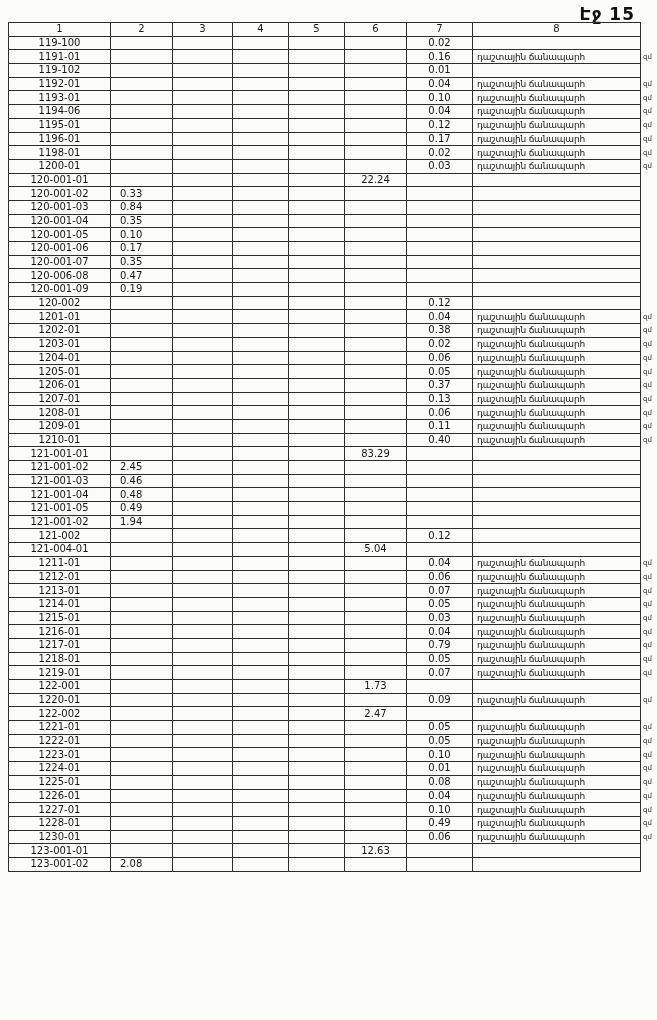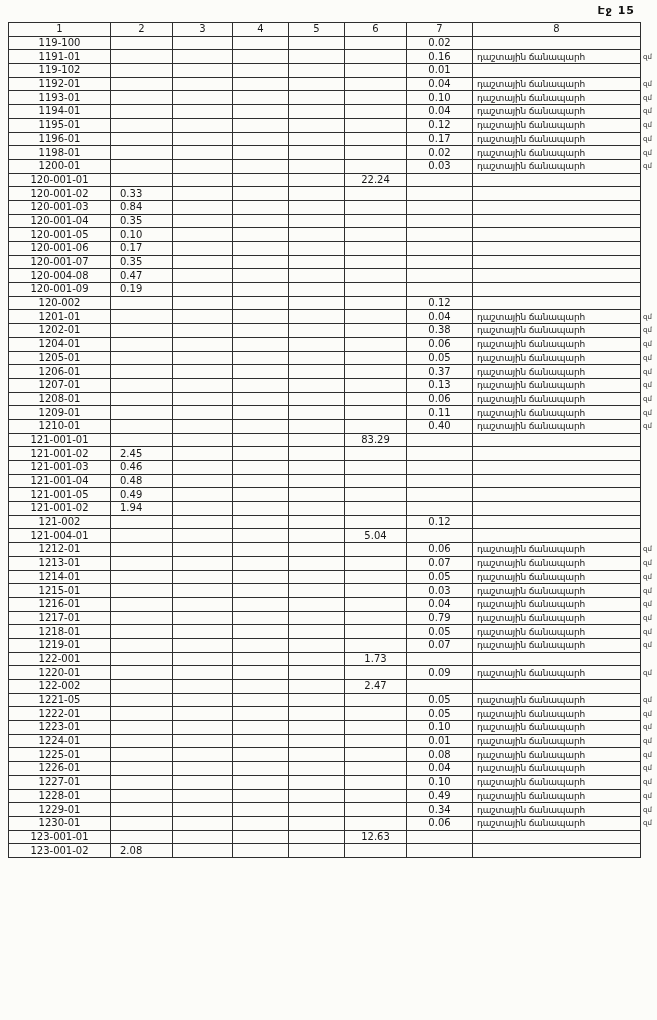--- a/index.html
+++ b/index.html
@@ -11,21 +11,21 @@
   }
   .page {
     position:relative;
     width:657px; height:1020px;
     background:#fcfcf9;
     overflow:hidden;
   }
   .page-label {
     position:absolute;
     top:4px; right:22px;
-    font-size:11px;
+    font-size:17px;
     font-weight:bold;
     letter-spacing:1px;
     color:#111;
   }
   table.grid {
     position:absolute;
     top:22px; left:8px;
     width:648px;
     border-collapse:collapse;
     table-layout:fixed;
@@ -140,21 +140,21 @@
           <td class="c2"></td>
           <td class="c3"></td>
           <td class="c4"></td>
           <td class="c5"></td>
           <td class="c6"></td>
           <td class="c7">0.10</td>
           <td class="c8">դաշտային ճանապարհ</td>
           <td class="margin">զմ</td>
         </tr>
         <tr>
-          <td class="c1">1194-01</td>
+          <td class="c1">1194-06</td>
           <td class="c2"></td>
           <td class="c3"></td>
           <td class="c4"></td>
           <td class="c5"></td>
           <td class="c6"></td>
           <td class="c7">0.04</td>
           <td class="c8">դաշտային ճանապարհ</td>
           <td class="margin">զմ</td>
         </tr>
         <tr>
@@ -272,21 +272,21 @@
           <td class="c2">0.35</td>
           <td class="c3"></td>
           <td class="c4"></td>
           <td class="c5"></td>
           <td class="c6"></td>
           <td class="c7"></td>
           <td class="c8"></td>
           <td class="margin"></td>
         </tr>
         <tr>
-          <td class="c1">120-004-08</td>
+          <td class="c1">120-006-08</td>
           <td class="c2">0.47</td>
           <td class="c3"></td>
           <td class="c4"></td>
           <td class="c5"></td>
           <td class="c6"></td>
           <td class="c7"></td>
           <td class="c8"></td>
           <td class="margin"></td>
         </tr>
         <tr>
@@ -327,20 +327,31 @@
           <td class="c2"></td>
           <td class="c3"></td>
           <td class="c4"></td>
           <td class="c5"></td>
           <td class="c6"></td>
           <td class="c7">0.38</td>
           <td class="c8">դաշտային ճանապարհ</td>
           <td class="margin">զմ</td>
         </tr>
         <tr>
+          <td class="c1">1203-01</td>
+          <td class="c2"></td>
+          <td class="c3"></td>
+          <td class="c4"></td>
+          <td class="c5"></td>
+          <td class="c6"></td>
+          <td class="c7">0.02</td>
+          <td class="c8">դաշտային ճանապարհ</td>
+          <td class="margin">զմ</td>
+        </tr>
+        <tr>
           <td class="c1">1204-01</td>
           <td class="c2"></td>
           <td class="c3"></td>
           <td class="c4"></td>
           <td class="c5"></td>
           <td class="c6"></td>
           <td class="c7">0.06</td>
           <td class="c8">դաշտային ճանապարհ</td>
           <td class="margin">զմ</td>
         </tr>
@@ -492,20 +503,31 @@
           <td class="c2"></td>
           <td class="c3"></td>
           <td class="c4"></td>
           <td class="c5"></td>
           <td class="c6">5.04</td>
           <td class="c7"></td>
           <td class="c8"></td>
           <td class="margin"></td>
         </tr>
         <tr>
+          <td class="c1">1211-01</td>
+          <td class="c2"></td>
+          <td class="c3"></td>
+          <td class="c4"></td>
+          <td class="c5"></td>
+          <td class="c6"></td>
+          <td class="c7">0.04</td>
+          <td class="c8">դաշտային ճանապարհ</td>
+          <td class="margin">զմ</td>
+        </tr>
+        <tr>
           <td class="c1">1212-01</td>
           <td class="c2"></td>
           <td class="c3"></td>
           <td class="c4"></td>
           <td class="c5"></td>
           <td class="c6"></td>
           <td class="c7">0.06</td>
           <td class="c8">դաշտային ճանապարհ</td>
           <td class="margin">զմ</td>
         </tr>
@@ -613,21 +635,21 @@
           <td class="c2"></td>
           <td class="c3"></td>
           <td class="c4"></td>
           <td class="c5"></td>
           <td class="c6">2.47</td>
           <td class="c7"></td>
           <td class="c8"></td>
           <td class="margin"></td>
         </tr>
         <tr>
-          <td class="c1">1221-05</td>
+          <td class="c1">1221-01</td>
           <td class="c2"></td>
           <td class="c3"></td>
           <td class="c4"></td>
           <td class="c5"></td>
           <td class="c6"></td>
           <td class="c7">0.05</td>
           <td class="c8">դաշտային ճանապարհ</td>
           <td class="margin">զմ</td>
         </tr>
         <tr>
@@ -697,31 +719,20 @@
           <td class="margin">զմ</td>
         </tr>
         <tr>
           <td class="c1">1228-01</td>
           <td class="c2"></td>
           <td class="c3"></td>
           <td class="c4"></td>
           <td class="c5"></td>
           <td class="c6"></td>
           <td class="c7">0.49</td>
-          <td class="c8">դաշտային ճանապարհ</td>
-          <td class="margin">զմ</td>
-        </tr>
-        <tr>
-          <td class="c1">1229-01</td>
-          <td class="c2"></td>
-          <td class="c3"></td>
-          <td class="c4"></td>
-          <td class="c5"></td>
-          <td class="c6"></td>
-          <td class="c7">0.34</td>
           <td class="c8">դաշտային ճանապարհ</td>
           <td class="margin">զմ</td>
         </tr>
         <tr>
           <td class="c1">1230-01</td>
           <td class="c2"></td>
           <td class="c3"></td>
           <td class="c4"></td>
           <td class="c5"></td>
           <td class="c6"></td>

